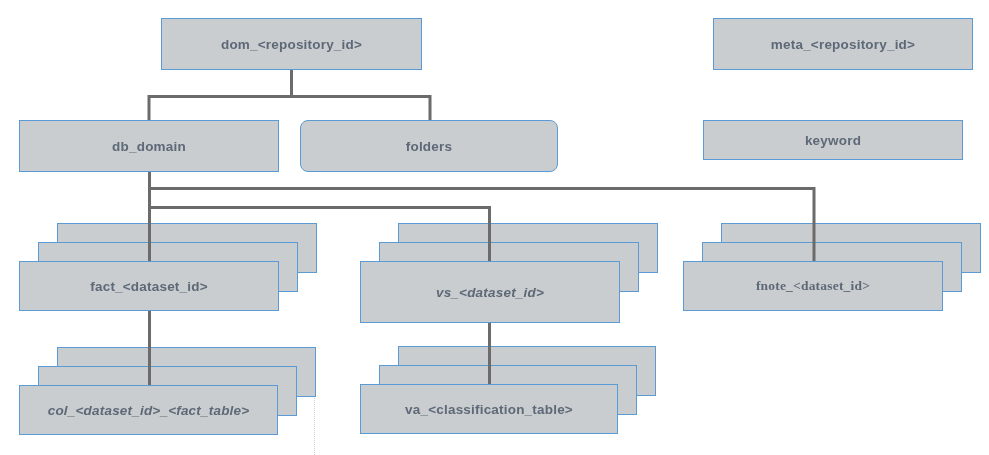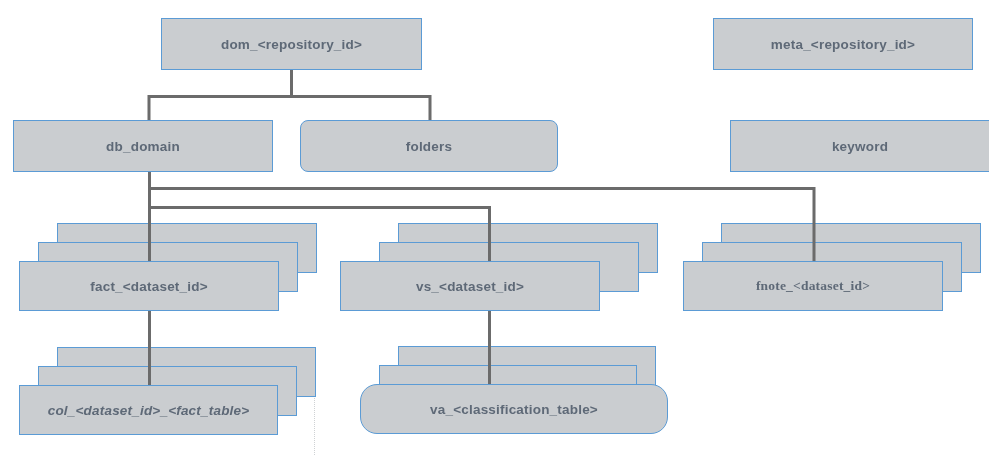--- a/index.html
+++ b/index.html
@@ -74,53 +74,53 @@
     <path d="M150 207.5 L489.5 207.5 L489.5 384"></path>
   </svg>
 
   <div class="box" style="left:161px; top:18px; width:261px; height:52px;">
     <span class="lbl">dom_&lt;repository_id&gt;</span>
   </div>
   <div class="box" style="left:697px; top:18px; width:260px; height:52px;margin-left:16px;">
     <span class="lbl">meta_&lt;repository_id&gt;</span>
   </div>
 
-  <div class="box" style="left:13px; top:120px; width:260px; height:52px;text-align:center;">
+  <div class="box" style="left:19px; top:120px; width:260px; height:52px;text-align:center;">
     <span class="lbl">db_domain</span>
   </div>
   <div class="box" style="left:300px; top:120px; width:258px; height:52px;border-radius:8px;">
     <span class="lbl">folders</span>
   </div>
-  <div class="box" style="left:730px; top:120px; width:260px; height:52px;">
+  <div class="box" style="left:703px; top:120px; width:260px; height:40px;">
     <span class="lbl">keyword</span>
   </div>
 
   <div class="stack-layer" style="left:57px; top:223px; width:260px; height:50px;"></div>
   <div class="stack-layer" style="left:38px; top:242px; width:260px; height:50px;"></div>
   <div class="box" style="left:19px; top:261px; width:260px; height:50px;">
     <span class="lbl">fact_&lt;dataset_id&gt;</span>
   </div>
 
   <div class="stack-layer" style="left:398px; top:223px; width:260px; height:50px;"></div>
   <div class="stack-layer" style="left:379px; top:242px; width:260px; height:50px;"></div>
-  <div class="box" style="left:340px; top:261px; width:260px; height:50px;">
+  <div class="box" style="left:360px; top:261px; width:260px; height:62px;font-style:italic;">
     <span class="lbl">vs_&lt;dataset_id&gt;</span>
   </div>
 
   <div class="stack-layer" style="left:721px; top:223px; width:260px; height:50px;"></div>
   <div class="stack-layer" style="left:702px; top:242px; width:260px; height:50px;"></div>
   <div class="box" style="left:683px; top:261px; width:260px; height:50px;font-family:Liberation Serif, serif;">
     <span class="lbl">fnote_&lt;dataset_id&gt;</span>
   </div>
 
   <div class="stack-layer" style="left:57px; top:347px; width:259px; height:50px;"></div>
   <div class="stack-layer" style="left:38px; top:366px; width:259px; height:50px;"></div>
   <div class="box" style="left:19px; top:385px; width:259px; height:50px;font-style:italic;">
     <span class="lbl">col_&lt;dataset_id&gt;_&lt;fact_table&gt;</span>
   </div>
 
   <div class="stack-layer" style="left:398px; top:346px; width:258px; height:50px;"></div>
   <div class="stack-layer" style="left:379px; top:365px; width:258px; height:50px;"></div>
-  <div class="box" style="left:360px; top:384px; width:308px; height:50px;border-radius:17px;">
+  <div class="box" style="left:360px; top:384px; width:258px; height:50px;">
     <span class="lbl">va_&lt;classification_table&gt;</span>
   </div>
 
 </div>
 
 </body></html>

